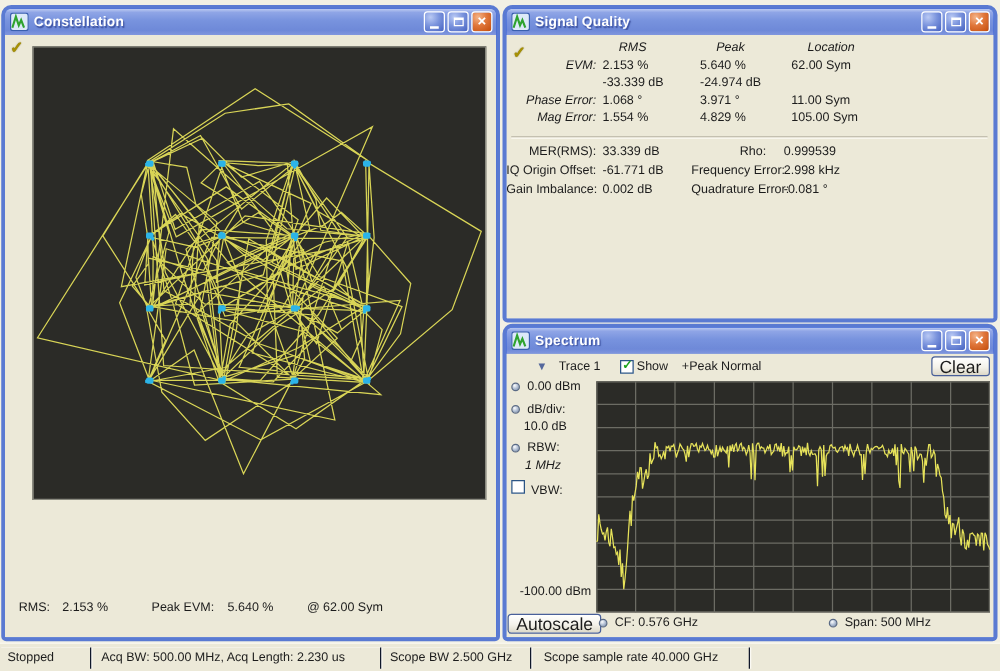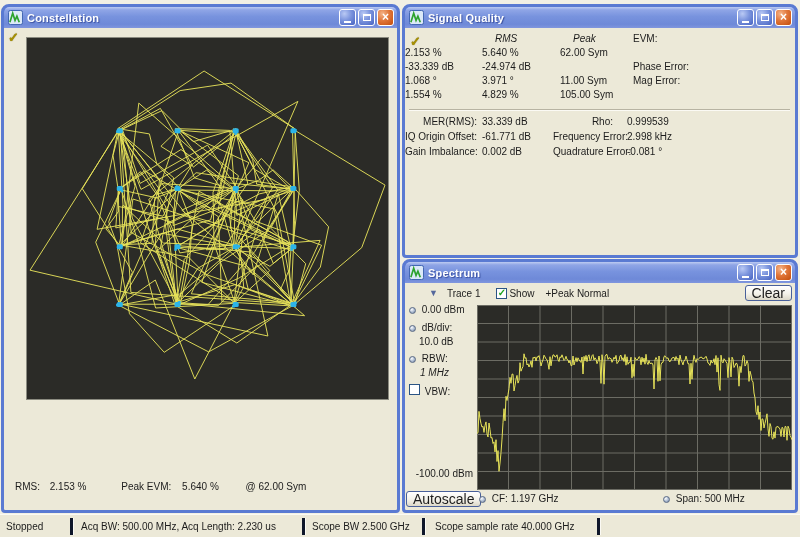--- a/index.html
+++ b/index.html
@@ -33,21 +33,21 @@
   #const-plot{position:absolute;left:22px;top:9px;width:363px;height:363px;box-sizing:border-box;
               border:1px solid #8b8b80;background:#2b2b27;}
   #const-plot svg{display:block;width:100%;height:100%;}
   #const-status{position:absolute;left:11px;bottom:18px;white-space:nowrap;}
   #const-status span{display:inline-block;}
 
   
   #win-sq{left:402px;top:4px;width:396px;height:254px;}
   .sq-grid{position:absolute;left:0;top:3px;right:0;display:grid;
            grid-template-columns:77px 78px 73px 1fr;grid-auto-rows:14px;align-items:center;}
-  .sq-grid .lab{text-align:left;padding-right:5px;white-space:nowrap;}
+  .sq-grid .lab{text-align:right;padding-right:5px;white-space:nowrap;font-style:italic;}
   .sq-grid .hdr{font-style:italic;padding-left:13px;white-space:nowrap;}
   .sq-grid .val{white-space:nowrap;}
   #sq-divider{position:absolute;left:4px;right:5px;top:81px;height:0;
               border-top:1px solid #b7b3a2;border-bottom:1px solid #fbfaf4;}
   .sq-sum{position:absolute;left:0;top:86px;right:0;display:grid;
           grid-template-columns:77px 71px 65px 1fr;grid-auto-rows:15px;align-items:center;}
   .sq-sum .lab{text-align:right;padding-right:5px;white-space:nowrap;}
   .sq-sum .val{white-space:nowrap;}
   .sq-sum .val2{white-space:nowrap;padding-left:9px;}
 
@@ -74,21 +74,21 @@
   #spec-plot svg{display:block;width:100%;height:100%;}
   #autoscale-btn{position:absolute;left:1px;bottom:3px;}
   #spec-bottom-cf{position:absolute;left:74px;bottom:6px;white-space:nowrap;}
   #spec-bottom-span{position:absolute;left:258px;bottom:6px;white-space:nowrap;}
   #bottom-level{position:absolute;left:0px;width:68px;text-align:right;bottom:31px;white-space:nowrap;}
 
   
   #statusbar{position:absolute;left:0;top:514px;width:800px;height:23px;background:#ece9d8;
              border-top:1px solid #fbfaf4;display:flex;align-items:center;font-size:10px;}
   .sb-seg{height:17px;display:flex;align-items:center;box-sizing:border-box;
-          border-right:3px solid #0f172a;box-shadow:1px 0 0 #fbfaf4;white-space:nowrap;overflow:hidden;}
+          border-right:1px solid #0f172a;box-shadow:1px 0 0 #fbfaf4;white-space:nowrap;overflow:hidden;}
   #sb-0{width:73px;padding-left:6px;}
   #sb-1{width:232px;padding-left:8px;}
   #sb-2{width:120px;padding-left:7px;}
   #sb-3{width:175px;padding-left:10px;}
   #sb-4{flex:1;border-right:none;box-shadow:none;}
 </style>
 </head>
 <body>
 
 <div id="stage">
@@ -180,20 +180,21 @@
           </span>
       </span>
     </div>
     <div class="client">
       <span class="checkmark" style="left:5px;top:7px;">✓</span>
 
       <div class="sq-grid">
         <div class="lab"></div>
         <div class="hdr">RMS</div>
         <div class="hdr">Peak</div>
+        <div class="hdr">Location</div>
 
         <div class="lab">EVM:</div>
         <div class="val">2.153 %</div>
         <div class="val">5.640 %</div>
         <div class="val">62.00 Sym</div>
 
         <div class="lab"></div>
         <div class="val">-33.339 dB</div>
         <div class="val">-24.974 dB</div>
         <div class="val"></div>
@@ -309,21 +310,21 @@
             <line x1="0" y1="129.5" x2="315" y2="129.5" stroke="#6c6c64" stroke-width="1"></line>
             <line x1="0" y1="148.0" x2="315" y2="148.0" stroke="#6c6c64" stroke-width="1"></line>
             <line x1="0" y1="166.5" x2="315" y2="166.5" stroke="#6c6c64" stroke-width="1"></line>
             <rect x="0.5" y="0.5" width="314" height="184" fill="none" stroke="#6c6c64" stroke-width="1"></rect>
             <path d="M0,128.3L1,127.7L2,106.4L3,113.7L4,118.6L5,122.1L6,121.3L7,127.4L8,120.5L9,116.9L10,128.9L11,132.0L12,118.0L13,124.6L14,133.0L15,132.5L16,138.5L17,136.9L18,146.9L19,134.7L20,156.5L21,145.6L22,166.3L23,158.0L24,147.6L25,134.1L26,117.7L27,103.7L28,115.8L29,91.3L30,95.5L31,89.5L32,83.7L33,72.4L34,78.3L35,69.1L36,69.2L37,86.0L38,80.7L39,74.2L40,70.4L41,78.1L42,75.3L43,57.7L44,66.2L45,63.6L46,61.4L47,48.8L48,53.4L49,52.6L50,60.0L51,58.8L52,62.0L53,59.7L54,56.0L55,62.3L56,52.4L57,53.2L58,51.9L59,56.0L60,51.8L61,52.2L62,50.6L63,55.0L64,61.0L65,57.4L66,54.9L67,50.2L68,51.9L69,53.9L70,54.9L71,58.3L72,64.3L73,51.7L74,60.8L75,54.3L76,49.9L77,50.0L78,52.0L79,51.7L80,49.8L81,54.6L82,56.5L83,51.8L84,52.7L85,49.8L86,52.7L87,55.4L88,54.3L89,51.3L90,54.6L91,54.9L92,58.0L93,55.5L94,60.7L95,60.5L96,51.0L97,60.0L98,56.2L99,52.6L100,56.7L101,52.8L102,54.8L103,56.1L104,57.4L105,52.0L106,69.0L107,51.4L108,55.8L109,50.4L110,56.6L111,51.4L112,49.8L113,55.7L114,54.6L115,50.7L116,49.6L117,55.0L118,52.8L119,54.4L120,58.7L121,56.1L122,51.0L123,57.2L124,78.4L125,49.7L126,57.6L127,79.2L128,51.7L129,49.7L130,49.5L131,54.4L132,52.5L133,53.4L134,53.5L135,57.3L136,55.0L137,52.3L138,54.1L139,50.4L140,58.6L141,57.1L142,55.9L143,50.8L144,50.2L145,54.8L146,52.7L147,56.5L148,49.5L149,60.2L150,51.8L151,59.3L152,57.2L153,57.3L154,52.2L155,72.8L156,59.2L157,71.4L158,52.5L159,54.6L160,54.8L161,54.1L162,51.6L163,52.5L164,59.8L165,52.2L166,57.1L167,53.1L168,59.2L169,49.3L170,57.4L171,59.5L172,55.5L173,58.5L174,58.4L175,58.0L176,60.0L177,84.0L178,55.0L179,52.5L180,54.6L181,76.3L182,51.0L183,75.8L184,59.8L185,57.4L186,57.3L187,51.6L188,50.8L189,52.6L190,53.4L191,52.8L192,56.0L193,56.8L194,55.0L195,53.0L196,52.6L197,52.3L198,55.6L199,51.5L200,54.4L201,53.2L202,59.7L203,50.1L204,54.9L205,57.1L206,59.9L207,55.7L208,55.2L209,51.1L210,54.7L211,58.8L212,58.7L213,79.0L214,58.3L215,74.2L216,57.2L217,50.3L218,54.6L219,57.4L220,53.7L221,54.7L222,53.3L223,52.5L224,52.2L225,52.4L226,54.0L227,53.3L228,52.8L229,51.3L230,53.9L231,58.0L232,58.6L233,60.4L234,55.1L235,57.9L236,57.3L237,53.7L238,59.7L239,50.5L240,67.1L241,52.8L242,79.6L243,85.4L244,50.2L245,56.7L246,57.9L247,53.7L248,55.0L249,56.8L250,58.3L251,72.7L252,52.6L253,57.8L254,71.9L255,52.2L256,54.3L257,62.5L258,60.7L259,58.2L260,58.6L261,63.9L262,81.2L263,61.3L264,67.6L265,58.4L266,50.7L267,50.7L268,61.1L269,59.4L270,55.6L271,58.7L272,76.4L273,66.2L274,70.0L275,75.4L276,77.1L277,88.0L278,92.9L279,106.7L280,109.8L281,100.7L282,114.4L283,107.0L284,125.5L285,113.8L286,114.3L287,123.0L288,118.3L289,114.0L290,108.8L291,123.9L292,131.4L293,118.5L294,121.8L295,133.3L296,134.2L297,126.8L298,133.1L299,122.2L300,121.9L301,121.4L302,123.0L303,123.8L304,131.5L305,122.3L306,123.2L307,132.0L308,121.5L309,121.7L310,135.3L311,121.2L312,123.6L313,130.4L314,132.3L315,134.8" fill="none" stroke="#e7e35a" stroke-width="1"></path>
           </svg>
       </div>
 
       <div id="spec-bottom-cf">
         <span class="knob"></span>
-        <span>CF: 1.197 GHz</span>
+        <span>CF: 0.576 GHz</span>
       </div>
       <div id="spec-bottom-span">
         <span class="knob"></span>
         <span>Span: 500 MHz</span>
       </div>
     </div>
   </div>
 
   <div id="statusbar">
     <div class="sb-seg" id="sb-0">Stopped</div>

